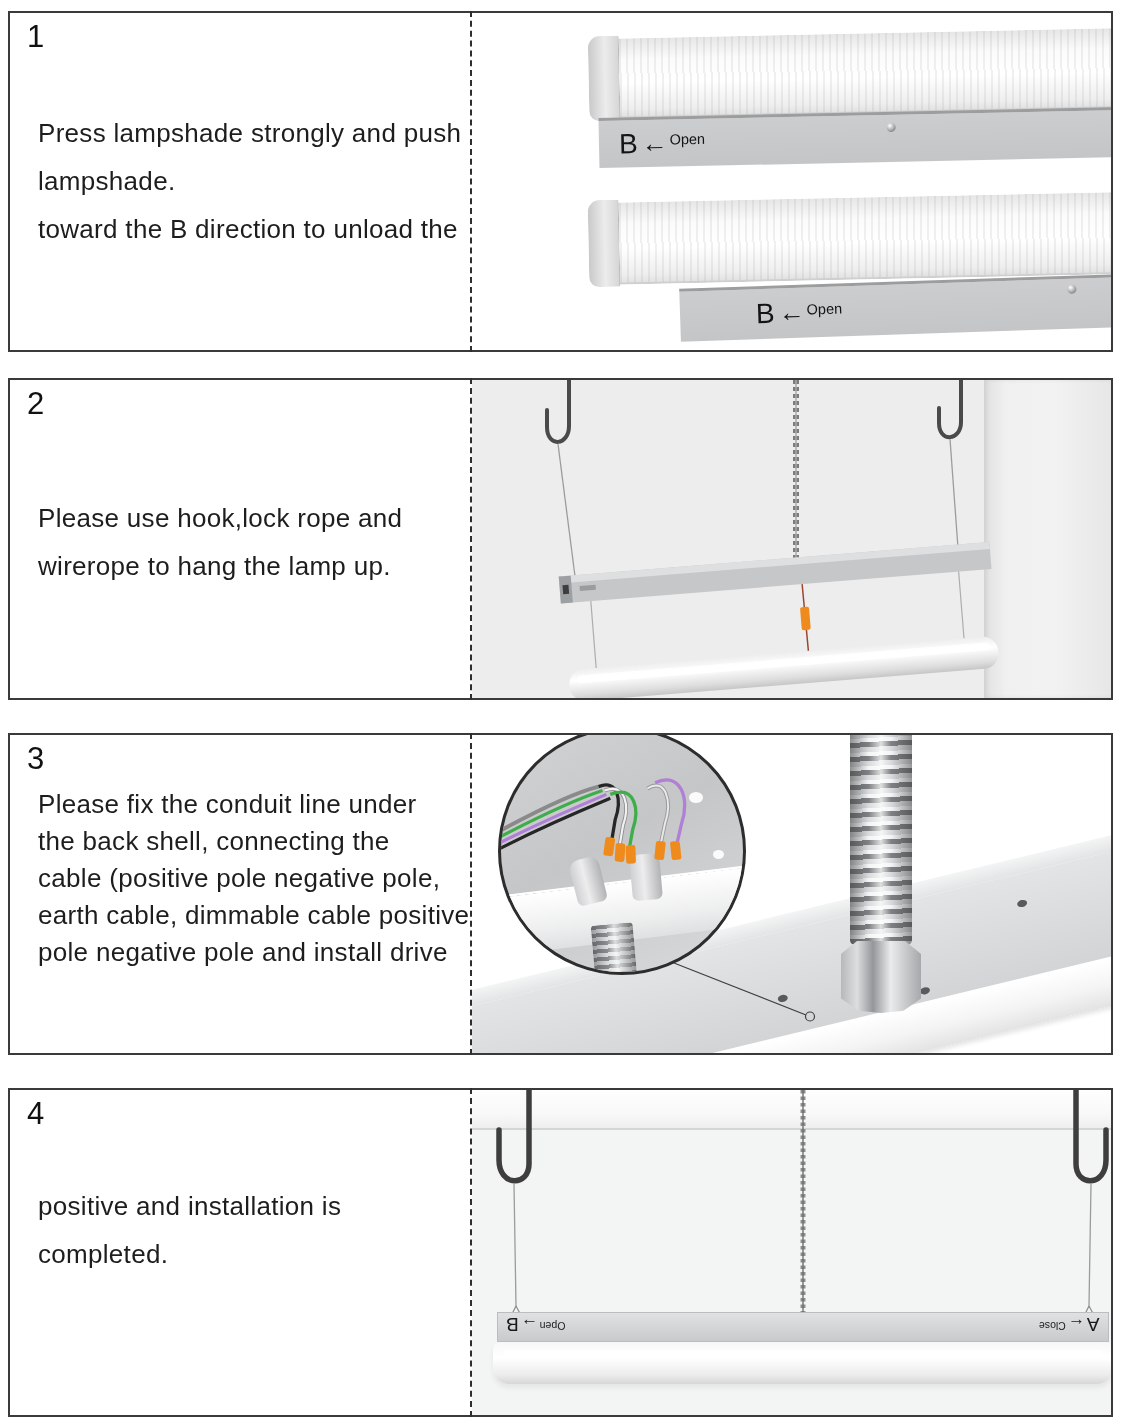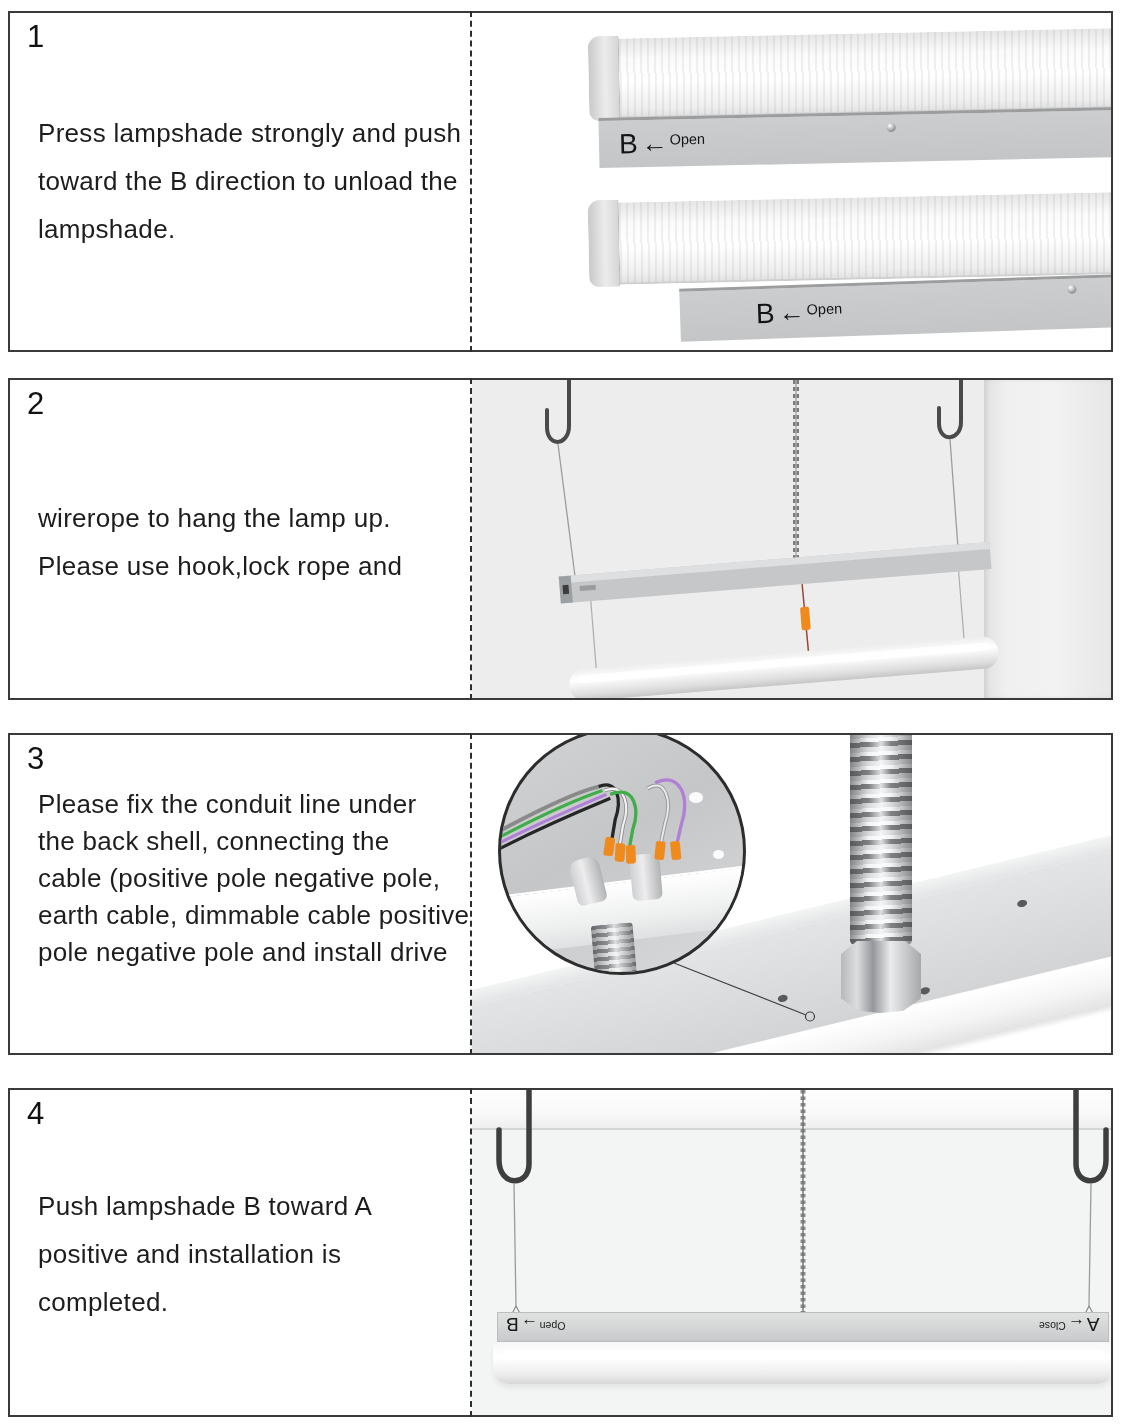--- a/index.html
+++ b/index.html
@@ -150,22 +150,22 @@
 </style>
 </head>
 <body>
 
 <div class="page">
 
   <section class="card" id="card1">
     <div class="step-number">1</div>
     <div class="step-text">
       <div>Press lampshade strongly and push</div>
+      <div>lampshade.</div>
       <div>toward the B direction to unload the</div>
-      <div>lampshade.</div>
     </div>
     <div class="illus" id="illus1">
       <div class="lamp-group" id="lampA">
         <div class="tube">
           <div class="endcap"></div>
         </div>
         <div class="plate">
           <span class="b-open">
             <span class="lbl-letter">B</span>
             <span class="lbl-arrow">←</span>
@@ -187,22 +187,22 @@
           <span class="screw"></span>
         </div>
       </div>
     </div>
     <div class="divider"></div>
   </section>
 
   <section class="card" id="card2">
     <div class="step-number">2</div>
     <div class="step-text">
+      <div>Please use hook,lock rope and</div>
       <div>wirerope to hang the lamp up.</div>
-      <div>Please use hook,lock rope and</div>
     </div>
     <div class="illus" id="illus2">
       <div class="wall"></div>
       <svg class="figsvg" viewBox="0 0 639 318">
         <defs>
           <linearGradient id="tubeG" x1="0" y1="0" x2="0" y2="1">
             <stop offset="0" stop-color="#eeeeee"></stop>
             <stop offset="0.35" stop-color="#ffffff"></stop>
             <stop offset="0.8" stop-color="#dddddd"></stop>
             <stop offset="1" stop-color="#c6c6c6"></stop>
@@ -300,21 +300,20 @@
         <line x1="202" y1="228" x2="334" y2="280" stroke="#3f3f3f" stroke-width="1.2"></line>
         <circle cx="338" cy="281.5" r="4.5" fill="none" stroke="#3f3f3f" stroke-width="1.2"></circle>
       </svg>
     </div>
     <div class="divider"></div>
   </section>
 
   <section class="card" id="card4">
     <div class="step-number">4</div>
     <div class="step-text">
-      <div>Push lampshade B toward A</div>
       <div>positive and installation is</div>
       <div>completed.</div>
     </div>
     <div class="illus" id="illus4">
       <div class="ceiling"></div>
       <svg class="figsvg" viewBox="0 0 639 325">
 
         <path d="M57,0 L57,74 C57,97 27,97 27,70 L27,40" stroke="#3e3e3e" stroke-width="5.5" fill="none" stroke-linecap="round"></path>
         <line x1="42" y1="94" x2="44" y2="216" stroke="#9b9b9b" stroke-width="1.3"></line>
         <path d="M44,216 L37,230 M44,216 L51,229" stroke="#8a8a8a" stroke-width="1.2" fill="none"></path>

